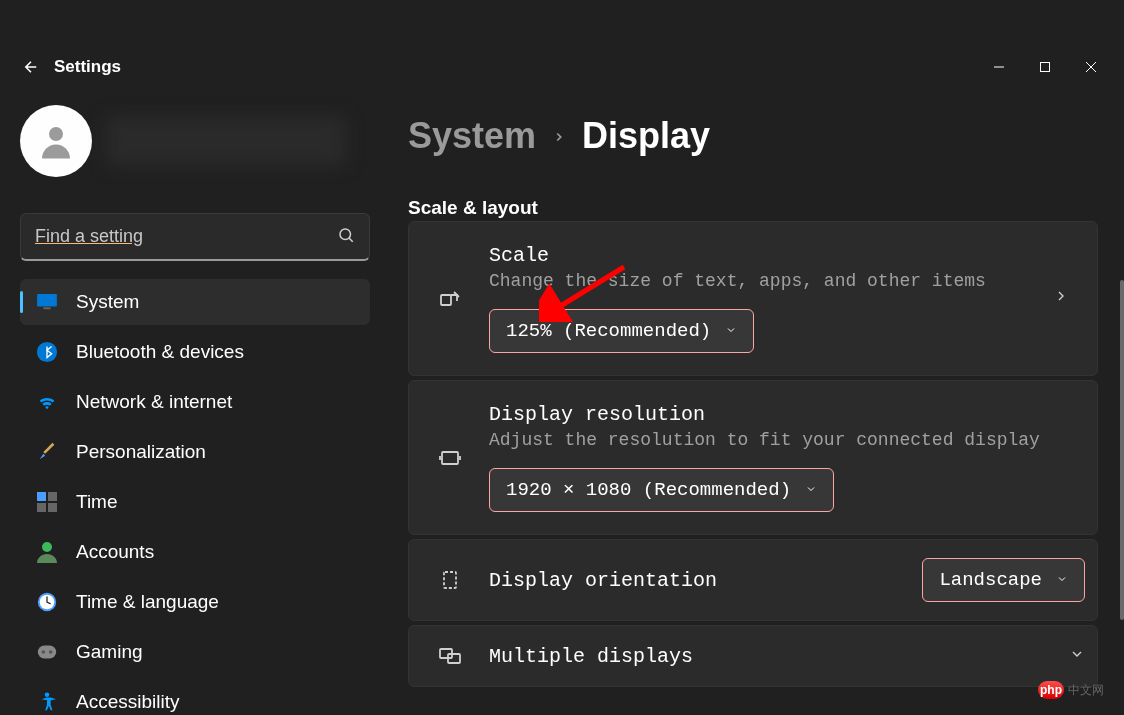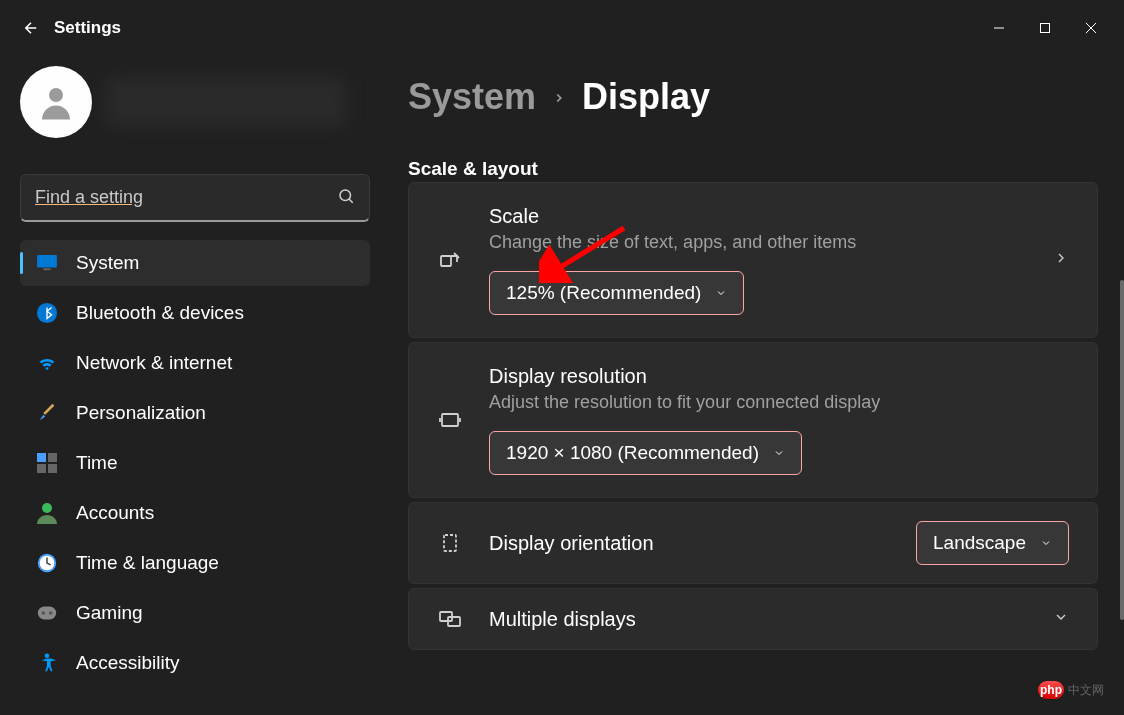--- a/index.html
+++ b/index.html
@@ -11,20 +11,21 @@
       height: 715px;
       overflow: hidden;
       position: relative;
       border-radius: 8px;
     }
     .titlebar {
       height: 56px;
       display: flex;
       align-items: center;
       padding: 0 10px;
+      margin-top: 39px;
     }
     .back-btn {
       width: 42px;
       height: 42px;
       display: flex;
       align-items: center;
       justify-content: center;
       color: #fff;
     }
     .app-title {
@@ -168,20 +169,21 @@
     .section-title {
       font-size: 19px;
       font-weight: 600;
       margin-bottom: 2px;
       margin-top: 28px;
     }
     .cards {
       display: flex;
       flex-direction: column;
       gap: 4px;
+      font-family: Liberation Mono, monospace;
     }
     .card {
       background: #2b2b2b;
       border: 1px solid #333333;
       border-radius: 6px;
       padding: 22px 28px;
       display: flex;
       align-items: center;
       gap: 26px;
     }
@@ -219,21 +221,21 @@
       width: fit-content;
     }
     .chevron-right {
       color: #d0d0d0;
     }
     .card-right-ctrl {
       display: flex;
       align-items: center;
     }
     .orient-card {
-      padding: 18px 28px 18px 28px;
+      padding: 18px 12px 18px 28px;
     }
     .arrow-annotation {
       position: absolute;
       top: 40px;
       left: 130px;
       pointer-events: none;
       z-index: 10;
     }
     .scrollbar-indicator {
       position: absolute;

